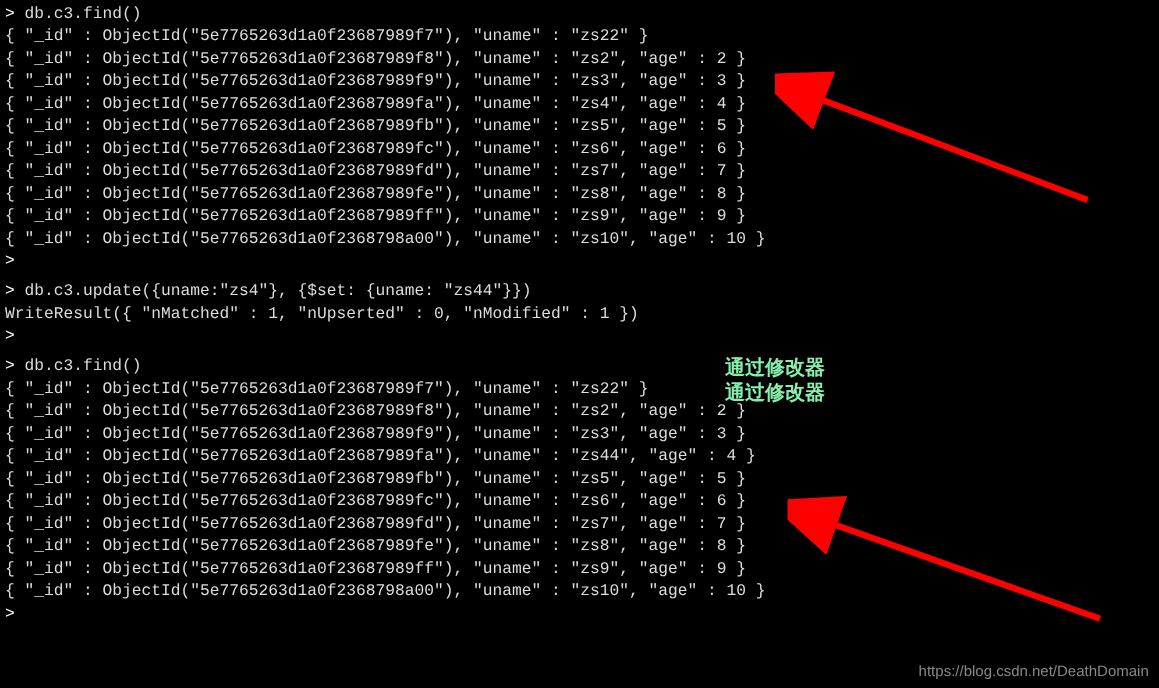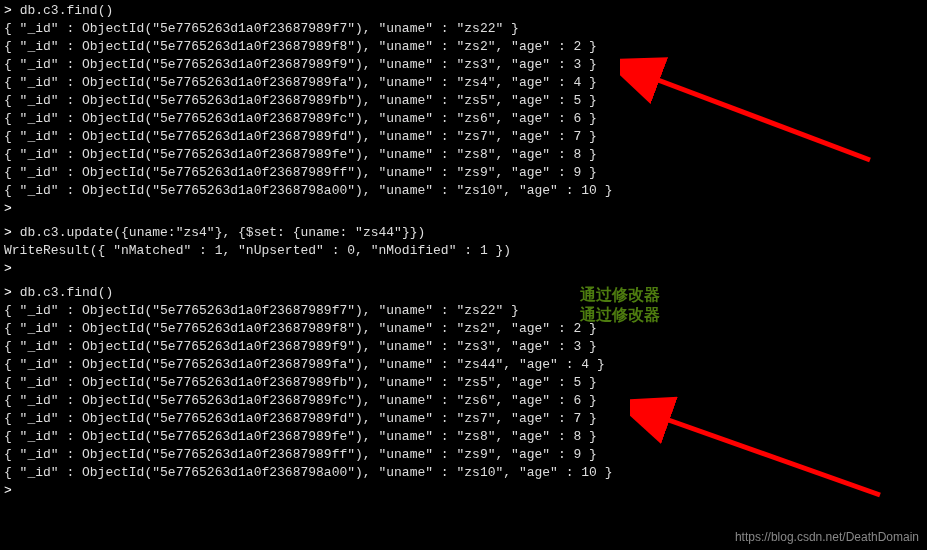--- a/index.html
+++ b/index.html
@@ -18,21 +18,21 @@
   .terminal {
     padding: 2px 4px;
     position: relative;
     z-index: 1;
   }
   .prompt { color: #fff; }
   .output { color: #ddd; white-space: pre; }
   .gap { height: 6px; }
   .comment {
     position: absolute;
-    color: #4d7c0f;
+    color: #86efac;
     font-weight: bold;
     font-size: 16px;
     line-height: 20px;
     font-family: "Microsoft YaHei", "SimHei", sans-serif;
     z-index: 10;
   }
   .arrow-svg {
     position: absolute;
     z-index: 5;
     pointer-events: none;

